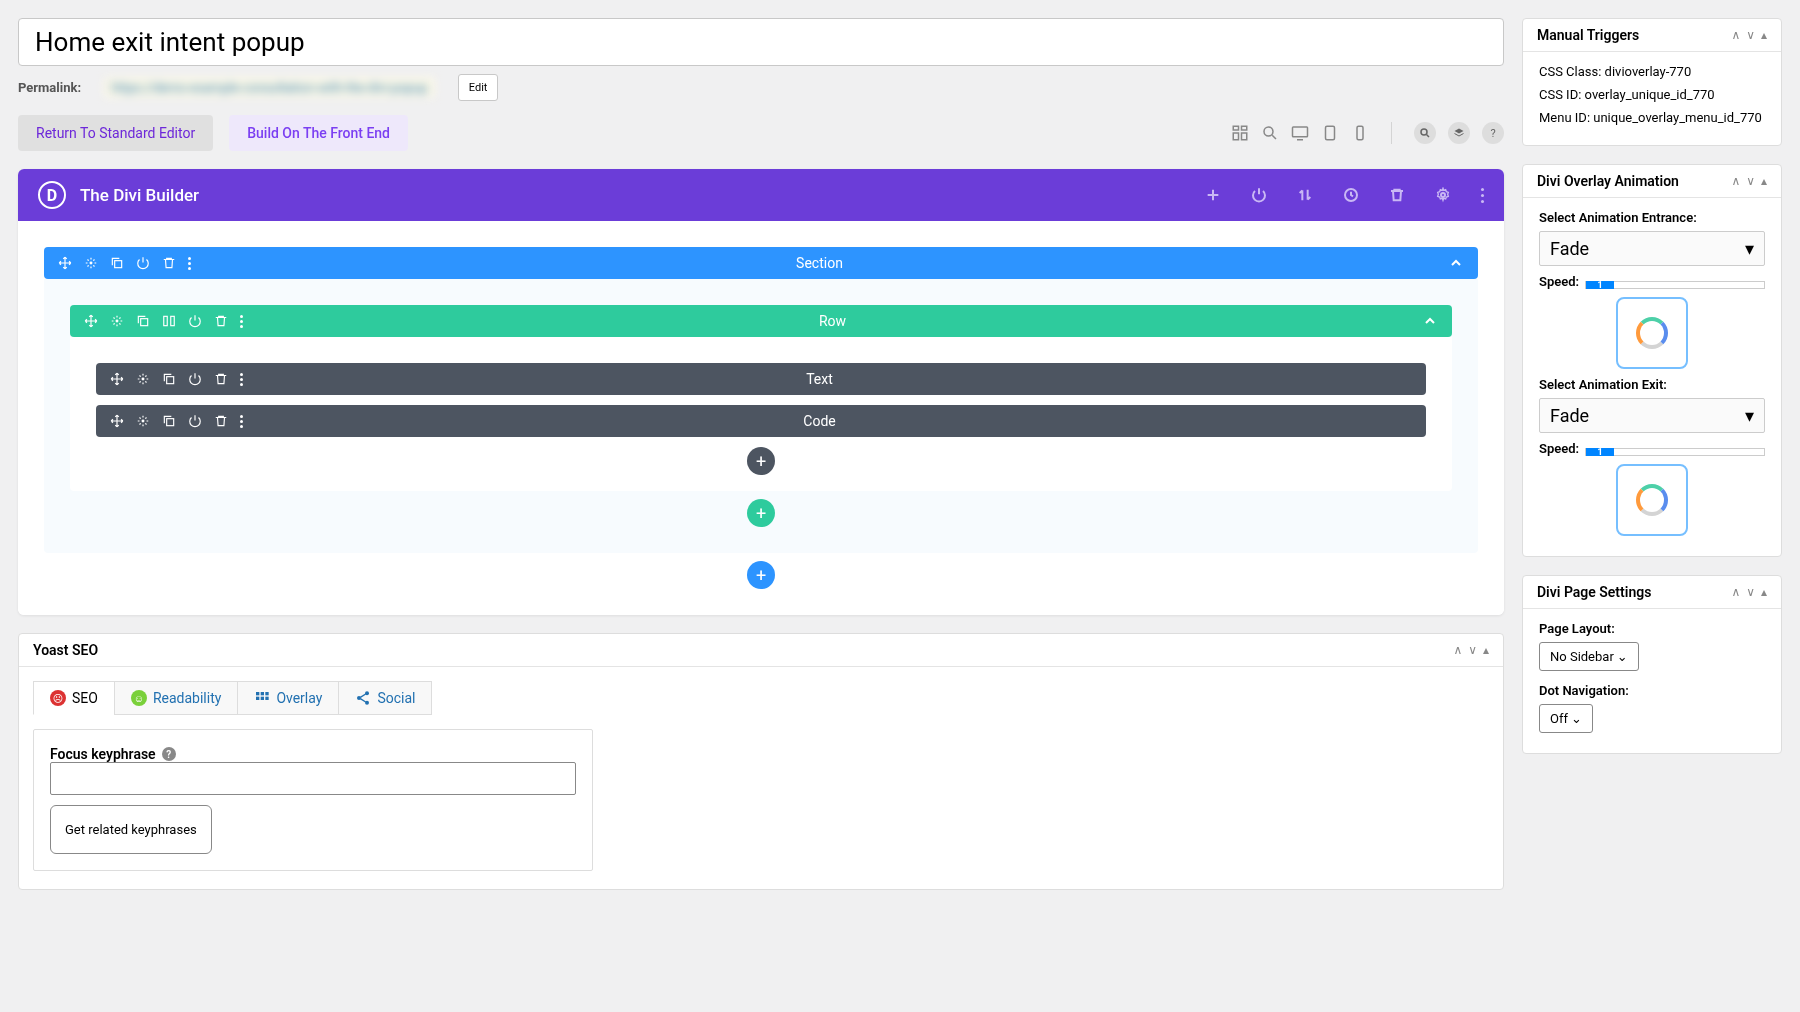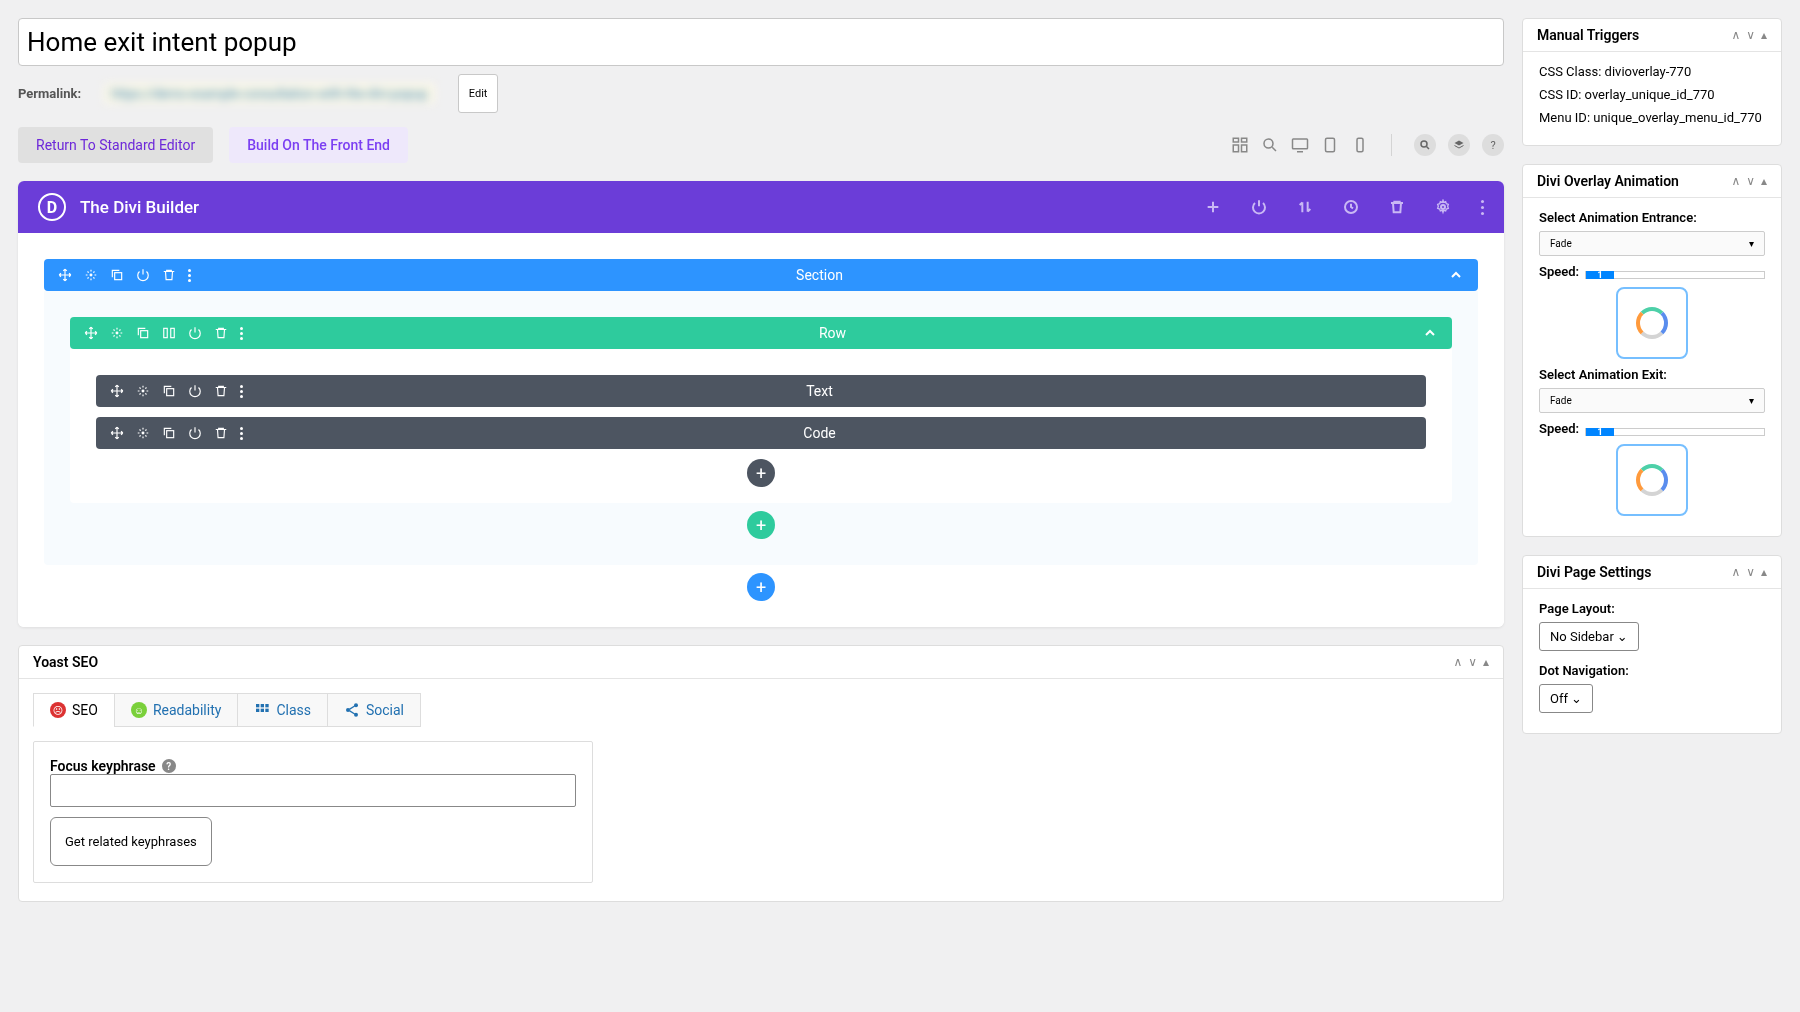--- a/index.html
+++ b/index.html
@@ -4,30 +4,30 @@
 <style>
 * { margin: 0; padding: 0; box-sizing: border-box; font-family: -apple-system, BlinkMacSystemFont, "Segoe UI", Roboto, sans-serif; }
 body { background: #f0f0f1; padding: 18px; }
 .layout { display: flex; gap: 18px; }
 .main-col { flex: 1; min-width: 0; }
 .side-col { width: 260px; flex-shrink: 0; }
 
 
 .title-input {
   width: 100%;
-  padding: 8px 8px;
+  padding: 8px 16px;
   font-size: 26px;
   border: 1px solid #c8c8c8;
   border-radius: 4px;
   background: #fff;
   margin-bottom: 8px;
 }
 .permalink-row { display: flex; align-items: center; gap: 24px; margin-bottom: 14px; font-size: 13px; color: #555; }
 .permalink-link { color: #2271b1; background: #fffbe6; padding: 2px 6px; filter: blur(5px); max-width: 340px; white-space: nowrap; overflow: hidden; }
-.edit-btn { border: 1px solid #c8c8c8; background: #fff; padding: 12px 10px; font-size: 11px; border-radius: 3px; cursor: pointer; }
+.edit-btn { border: 1px solid #c8c8c8; background: #fff; padding: 6px 10px; font-size: 11px; border-radius: 3px; cursor: pointer; }
 
 
 .editor-bar { display: flex; align-items: center; margin-bottom: 18px; }
 .std-btn { background: #e0e0e0; color: #6d28d9; padding: 10px 18px; font-size: 14px; border: none; border-radius: 4px; cursor: pointer; margin-right: 16px; }
 .front-btn { background: #eee8fb; color: #7b3ff2; padding: 10px 18px; font-size: 14px; border: none; border-radius: 4px; cursor: pointer; font-weight: 500; }
 .spacer { flex: 1; }
 .icon-row { display: flex; gap: 12px; align-items: center; }
 .icon-row .ic { width: 18px; height: 18px; color: #888; cursor: pointer; }
 .divider { width: 1px; height: 22px; background: #d4d4d4; margin: 0 10px; }
 .circle-btn { width: 22px; height: 22px; border-radius: 50%; background: #ddd; color: #666; display: flex; align-items: center; justify-content: center; font-size: 11px; cursor: pointer; }
@@ -78,21 +78,21 @@
 .help-ic { width: 14px; height: 14px; border-radius: 50%; background: #888; color: #fff; display: flex; align-items: center; justify-content: center; font-size: 10px; }
 .focus-input { width: 100%; padding: 8px; border: 1px solid #888; border-radius: 2px; margin-bottom: 10px; }
 .keyphrase-btn { border: 1px solid #888; background: #fff; padding: 16px 14px; font-size: 13px; border-radius: 6px; cursor: pointer; }
 
 
 .side-panel { background: #fff; border: 1px solid #ddd; border-radius: 4px; margin-bottom: 18px; }
 .side-panel .panel-head { font-size: 13px; }
 .side-body { padding: 12px 16px; font-size: 13px; }
 .side-body > div { margin-bottom: 8px; }
 .field-label { font-weight: 600; font-size: 13px; margin-bottom: 6px; display: block; }
-.select-box { width: 100%; padding: 6px 10px; border: 1px solid #ccc; background: #fafafa; border-radius: 2px; font-size: 10px; appearance: none; display: flex; justify-content: space-between; align-items: center; cursor: pointer; }
+.select-box { width: 100%; padding: 6px 10px; border: 1px solid #ccc; background: #fafafa; border-radius: 2px; font-size: 18px; appearance: none; display: flex; justify-content: space-between; align-items: center; cursor: pointer; }
 .speed-row { display: flex; align-items: flex-end; gap: 6px; font-size: 13px; font-weight: 600; margin: 8px 0 10px; }
 .slider-track { flex: 1; height: 8px; background: #fff; border: 1px solid #ccc; position: relative; }
 .slider-fill { position: absolute; left: 0; top: -1px; height: 8px; width: 28px; background: #0085ff; color: #fff; text-align: center; font-size: 9px; line-height: 8px; font-weight: 700; }
 .anim-preview { width: 72px; height: 72px; border: 2px solid #76bfff; border-radius: 8px; margin: 6px auto 12px; display: flex; align-items: center; justify-content: center; }
 .spinner { width: 32px; height: 32px; border-radius: 50%; border: 4px solid #ff9a3c; border-top-color: #4dd0a8; border-right-color: #5a8dee; border-bottom-color: #d4d4d4; }
 .small-select { padding: 6px 10px; border: 1px solid #888; background: #fff; border-radius: 3px; font-size: 13px; display: inline-flex; align-items: center; gap: 3px; cursor: pointer; }
 svg { display: block; }
 </style>
 </head>
 <body>
@@ -346,21 +346,21 @@
           </div>
           <div class="tab">
             <svg width="16" height="16" viewBox="0 0 24 24" fill="#2271b1">
                 <rect x="3" y="3" width="5" height="5"></rect>
                 <rect x="10" y="3" width="5" height="5"></rect>
                 <rect x="17" y="3" width="5" height="5"></rect>
                 <rect x="3" y="10" width="5" height="5"></rect>
                 <rect x="10" y="10" width="5" height="5"></rect>
                 <rect x="17" y="10" width="5" height="5"></rect>
               </svg>
-            <span>Class</span>
+            <span>Overlay</span>
           </div>
           <div class="tab">
             <svg width="16" height="16" viewBox="0 0 24 24" fill="#2271b1">
                 <circle cx="18" cy="5" r="3"></circle>
                 <circle cx="6" cy="12" r="3"></circle>
                 <circle cx="18" cy="19" r="3"></circle>
                 <line x1="8" y1="11" x2="16" y2="6" stroke="#2271b1" stroke-width="2"></line>
                 <line x1="8" y1="13" x2="16" y2="18" stroke="#2271b1" stroke-width="2"></line>
               </svg>
             <span>Social</span>

